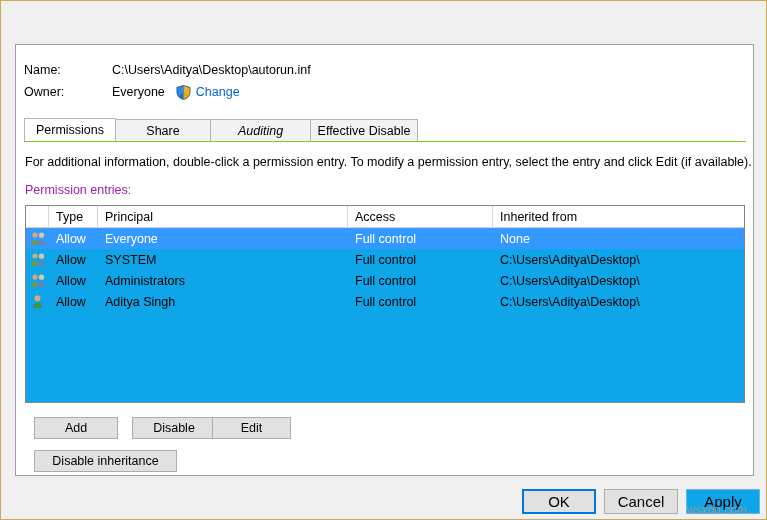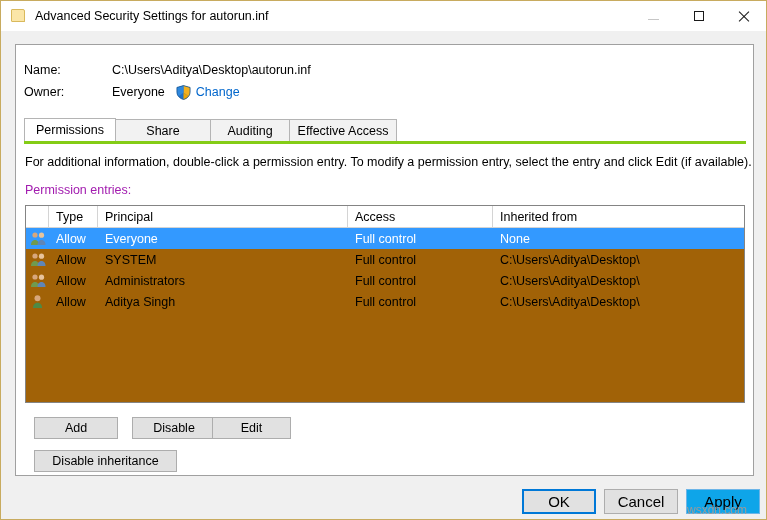--- a/index.html
+++ b/index.html
@@ -159,21 +159,21 @@
     white-space: nowrap;
   }
 
   
   #tabstrip {
     position: absolute;
     left: 8px;
     top: 74px;
     width: 722px;
     height: 22px;
-    border-bottom: 3px solid #84cc16;
+    border-bottom: 1px solid #84cc16;
     display: flex;
     align-items: flex-end;
   }
   .tab {
     height: 22px;
     box-sizing: border-box;
     display: flex;
     align-items: center;
     justify-content: center;
     font-size: 12.5px;
@@ -188,21 +188,21 @@
     background: #ffffff;
     height: 23px;
     position: relative;
     z-index: 2;
   }
   .tab:not(.active) {
     background: #f2f2f2;
   }
   .tab-w1 { width: 92px; }
   .tab-w2 { width: 96px; justify-content: center; }
-  .tab-w3 { width: 80px; }
+  .tab-w3 { width: 101px; font-style: italic; }
   .tab-w4 { width: 108px; }
 
   
   #desc-text {
     position: absolute;
     left: 9px;
     top: 110px;
     font-size: 12.5px;
     color: #000000;
     white-space: nowrap;
@@ -217,21 +217,21 @@
 
   
   #perm-list {
     position: absolute;
     left: 9px;
     top: 160px;
     width: 720px;
     height: 198px;
     box-sizing: border-box;
     border: 1px solid #848484;
-    background: #a16207;
+    background: #0ea5e9;
     overflow: hidden;
   }
   #list-header {
     display: flex;
     height: 22px;
     background: #ffffff;
     border-bottom: 1px solid #d4d4d4;
     box-sizing: border-box;
   }
   .hcell {
@@ -352,39 +352,20 @@
     color: #9a9a9a;
     letter-spacing: 0px;
     white-space: nowrap;
   }
 </style>
 </head>
 <body>
 
 <div id="window">
 
-  <div id="titlebar">
-    <div id="app-icon">
-      <div class="folder-tab"></div>
-      <div class="folder-body"></div>
-    </div>
-    <div id="title-text">Advanced Security Settings for autorun.inf</div>
-
-    <div id="window-controls">
-      <div class="wc-btn">
-        <span class="wc-glyph min-glyph"></span>
-      </div>
-      <div class="wc-btn">
-        <span class="wc-glyph max-glyph"></span>
-      </div>
-      <div class="wc-btn">
-        <span class="wc-glyph close-glyph"></span>
-      </div>
-    </div>
-  </div>
 
   <div id="content-panel">
 
     <div id="info-block">
       <div class="info-row">
         <span class="info-label">Name:</span>
         <span class="info-value">C:\Users\Aditya\Desktop\autorun.inf</span>
       </div>
       <div class="info-row">
         <span class="info-label">Owner:</span>
@@ -406,21 +387,21 @@
       <div class="tab tab-w1 active">
         <span>Permissions</span>
       </div>
       <div class="tab tab-w2">
         <span>Share</span>
       </div>
       <div class="tab tab-w3">
         <span>Auditing</span>
       </div>
       <div class="tab tab-w4">
-        <span>Effective Access</span>
+        <span>Effective Disable</span>
       </div>
     </div>
 
     <div id="desc-text">For additional information, double-click a permission entry. To modify a permission entry, select the entry and click Edit (if available).</div>
     <div id="entries-label">Permission entries:</div>
 
     <div id="perm-list">
 
       <div id="list-header">
         <div class="hcell col-icon"></div>

